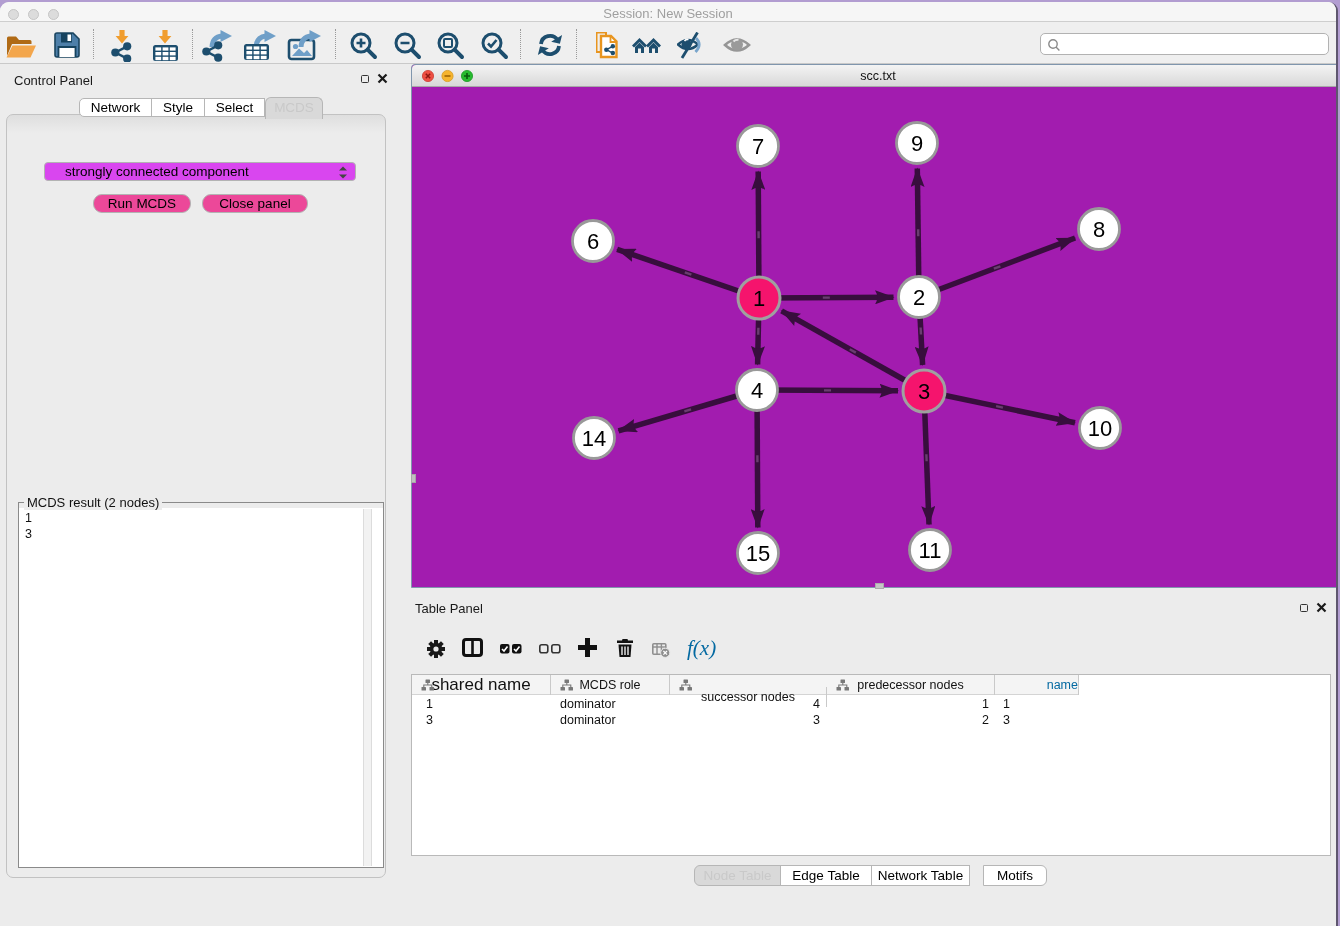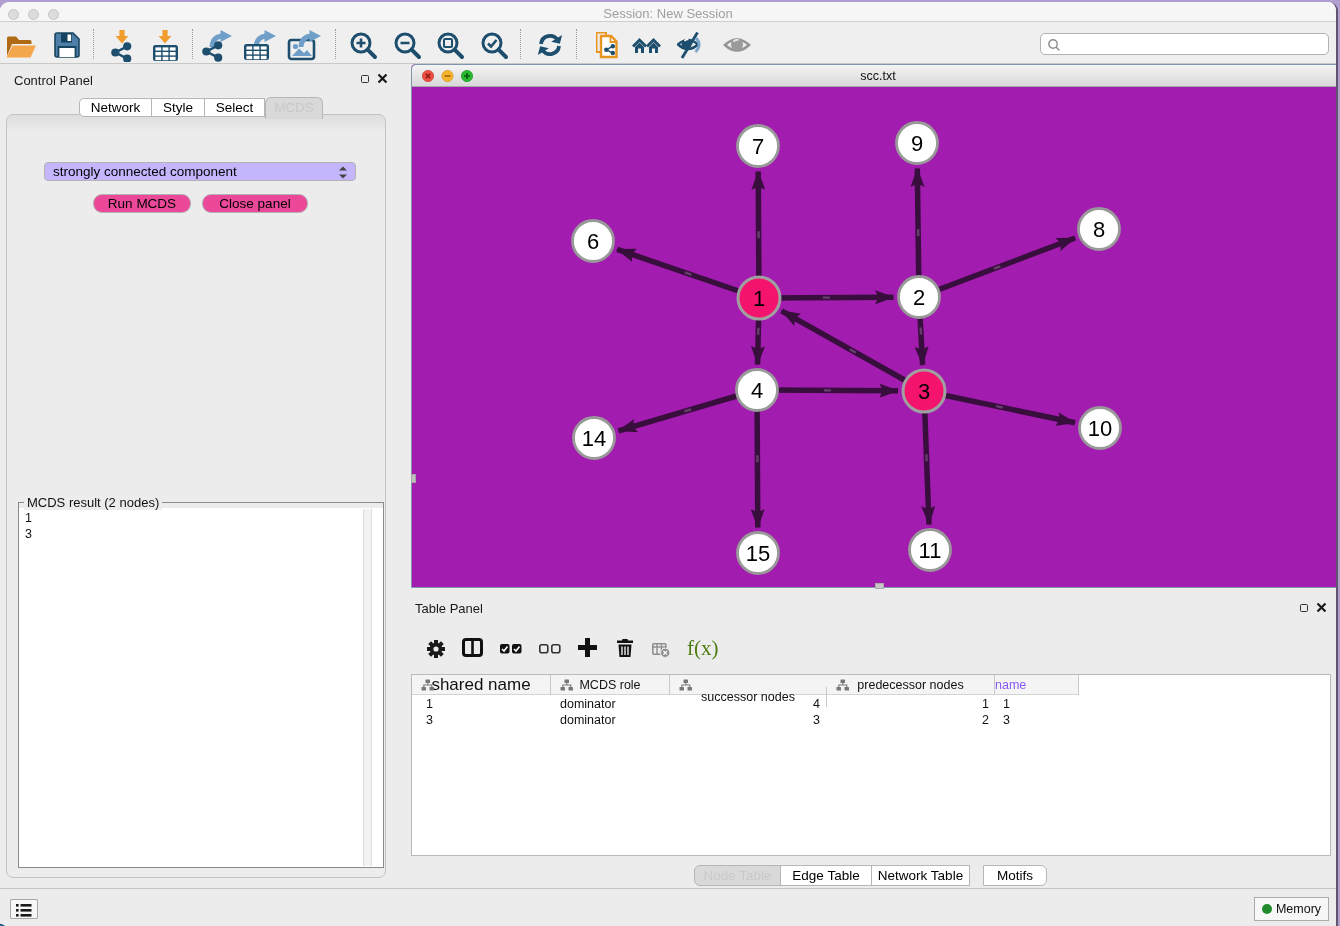--- a/index.html
+++ b/index.html
@@ -165,21 +165,21 @@
 <div class="panel-label abs" style="left:14px;top:9px">Control Panel</div>
 <div class="hdrbtn-sq" style="left:361px;top:11px"></div>
 <svg width="11" height="11" viewBox="0 0 11 11" style="position:absolute;left:377px;top:9px">
         <path d="M1.5,1.5 L9.5,9.5 M9.5,1.5 L1.5,9.5" stroke="#1a1a1a" stroke-width="2.2"></path>
       </svg>
 <div class="abs" style="left:6px;top:50px;width:380px;height:764px;border:1px solid #c2c2c2;border-radius:7px;background:linear-gradient(#dedede,#ececec 18px)"></div>
 <div class="tab" style="left:79px;top:34px;width:73px;border-radius:5px 0 0 5px">Network</div>
 <div class="tab" style="left:151px;top:34px;width:54px">Style</div>
 <div class="tab" style="left:204px;top:34px;width:61px">Select</div>
 <div class="tab tabsel" style="left:265px;top:33px;width:58px;height:22px;line-height:19px;border-radius:6px 6px 0 0;border-bottom:none">MCDS</div>
-<div class="abs" style="left:44px;top:98px;width:312px;height:19px;background:#c4b5fd;border:1px solid #b3b3b3;border-radius:4px;font-size:13.5px;line-height:17px;padding-left:8px">strongly connected component
+<div class="abs" style="left:44px;top:98px;width:312px;height:19px;background:#d946ef;border:1px solid #b3b3b3;border-radius:4px;font-size:13.5px;line-height:17px;padding-left:20px">strongly connected component
 <svg width="10" height="13" viewBox="0 0 10 13" style="position:absolute;right:7px;top:3px">
           <path d="M1,4.5 L5,0.5 L9,4.5 Z" fill="#444"></path>
           <path d="M1,8.5 L5,12.5 L9,8.5 Z" fill="#444"></path>
         </svg></div>
 <div class="btn" style="left:93px;top:130px;width:98px;height:19px;line-height:17px">Run MCDS</div>
 <div class="btn" style="left:202px;top:130px;width:106px;height:19px;line-height:17px">Close panel</div>
 <div class="abs" style="left:18px;top:438px;width:366px;height:366px;border:1px solid #8a8a8a">
 <div class="abs" style="left:0;top:5px;width:364px;height:359px;background:#fff"></div>
 <div class="abs" style="left:344px;top:6px;width:9px;height:357px;background:#f2f2f2;border-left:1px solid #dcdcdc;border-right:1px solid #dcdcdc"></div>
 <div class="abs" style="left:5px;top:-8px;background:#ececec;padding:0 3px;font-size:13px;color:#111">MCDS result (2 nodes)</div>
@@ -306,28 +306,28 @@
         </g>
       </svg>
 <svg style="position:absolute;left:249px;top:53px" width="19" height="16" viewBox="0 0 19 16">
         <rect x="0.8" y="1.8" width="13" height="10.5" rx="1" fill="none" stroke="#8f8f8f" stroke-width="1.6"></rect>
         <line x1="0.8" y1="5" x2="13.8" y2="5" stroke="#8f8f8f" stroke-width="1.4"></line>
         <line x1="5" y1="1.8" x2="5" y2="12.3" stroke="#8f8f8f" stroke-width="1.4"></line>
         <line x1="9.4" y1="1.8" x2="9.4" y2="12.3" stroke="#8f8f8f" stroke-width="1.4"></line>
         <circle cx="13.2" cy="10.8" r="4.6" fill="#8f8f8f" stroke="#e9e9e9" stroke-width="1"></circle>
         <path d="M11.4,9 L15,12.6 M15,9 L11.4,12.6" stroke="#fff" stroke-width="1.3"></path>
       </svg>
-<div class="abs" style="left:284px;top:47px;font-family:'Liberation Serif',serif;font-size:21px;color:#4d7c0f">f(x)</div>
+<div class="abs" style="left:284px;top:47px;font-family:'Liberation Serif',serif;font-style:italic;font-size:21px;color:#0369a1">f(x)</div>
 <div class="abs" style="left:8px;top:85px;width:920px;height:182px;background:#fff;border:1px solid #b9b9b9">
 <div class="abs" style="left:0;top:0;width:667px;height:20px;background:#f4f4f4;border-bottom:1px solid #d4d4d4"></div>
 <div class="abs" style="left:0px;top:0;width:139px;height:20px;border-right:1px solid #c9c9c9;text-align:center;font-size:17px;color:#111;line-height:20px">shared name</div>
 <div class="abs" style="left:139px;top:0;width:119px;height:20px;border-right:1px solid #c9c9c9;text-align:center;font-size:12.5px;color:#111;line-height:20px">MCDS role</div>
 <div class="abs" style="left:258px;top:12px;width:157px;height:20px;border-right:1px solid #c9c9c9;text-align:center;font-size:12.5px;color:#111;line-height:20px">successor nodes</div>
 <div class="abs" style="left:415px;top:0;width:168px;height:20px;border-right:1px solid #c9c9c9;text-align:center;font-size:12.5px;color:#111;line-height:20px">predecessor nodes</div>
-<div class="abs" style="left:583px;top:0;width:84px;height:20px;border-right:1px solid #c9c9c9;text-align:left;font-size:12.5px;color:#8b5cf6;line-height:20px">name</div>
+<div class="abs" style="left:583px;top:0;width:84px;height:20px;border-right:1px solid #c9c9c9;text-align:right;font-size:12.5px;color:#0369a1;line-height:20px">name</div>
 <svg style="position:absolute;left:9px;top:4px" width="14" height="12" viewBox="0 0 14 12">
           <g fill="#787878">
             <rect x="4.5" y="0.5" width="4.5" height="3.6" rx="0.6"></rect>
             <rect x="0.5" y="8" width="4.5" height="3.6" rx="0.6"></rect>
             <rect x="8.5" y="8" width="4.5" height="3.6" rx="0.6"></rect>
           </g>
           <path d="M6.8,4 L6.8,6 M2.8,8 L2.8,6 L10.8,6 L10.8,8" stroke="#787878" stroke-width="1.1" fill="none"></path>
         </svg>
 <svg style="position:absolute;left:148px;top:4px" width="14" height="12" viewBox="0 0 14 12">
           <g fill="#787878">
@@ -362,30 +362,12 @@
 <div class="abs" style="left:148px;top:38px;font-size:12.5px;color:#111">dominator</div>
 <div class="abs" style="left:258px;top:38px;width:150px;text-align:right;font-size:12.5px;color:#111">3</div>
 <div class="abs" style="left:415px;top:38px;width:162px;text-align:right;font-size:12.5px;color:#111">2</div>
 <div class="abs" style="left:591px;top:38px;font-size:12.5px;color:#111">3</div>
 </div>
 <div class="tab tabsel" style="left:291px;top:276px;width:87px;height:21px;line-height:19px;border-radius:6px 0 0 6px">Node Table</div>
 <div class="tab" style="left:377px;top:276px;width:92px;height:21px;line-height:19px">Edge Table</div>
 <div class="tab" style="left:468px;top:276px;width:99px;height:21px;line-height:19px">Network Table</div>
 <div class="tab" style="left:580px;top:276px;width:64px;height:21px;line-height:19px;border-radius:0 6px 6px 0">Motifs</div>
 </div>
-<div class="abs" style="left:0;top:886px;width:1338px;height:38px;background:#ececec;border-top:1px solid #c3c3c3">
-<div class="abs" style="left:10px;top:10px;width:28px;height:20px;background:#f7f7f7;border:1px solid #a8a8a8;border-radius:1px">
-        <svg style="position:absolute;left:5px;top:3px" width="16" height="15" viewBox="0 0 16 15">
-          <g fill="#1a1a1a">
-            <rect x="0" y="1" width="2.6" height="2.6"></rect>
-            <rect x="4.5" y="1" width="11" height="2.6"></rect>
-            <rect x="0" y="6" width="2.6" height="2.6"></rect>
-            <rect x="4.5" y="6" width="11" height="2.6"></rect>
-            <rect x="0" y="11" width="2.6" height="2.6"></rect>
-            <rect x="4.5" y="11" width="11" height="2.6"></rect>
-          </g>
-        </svg>
-      </div>
-<div class="abs" style="left:1254px;top:8px;width:75px;height:24px;background:#f7f7f7;border:1px solid #ababab;font-size:12.5px;color:#111;text-align:center;line-height:22px"><span style="display:inline-block;width:10px;height:10px;border-radius:50%;background:#1f8b2c;vertical-align:-1px;margin-right:4px"></span>Memory</div>
-<svg width="10" height="6" viewBox="0 0 10 6" style="position:absolute;left:-4px;top:34px">
-        <circle cx="4" cy="7" r="5" fill="none" stroke="#2a5d8c" stroke-width="2.6"></circle>
-      </svg>
-</div>
 </div>
 </body></html>

